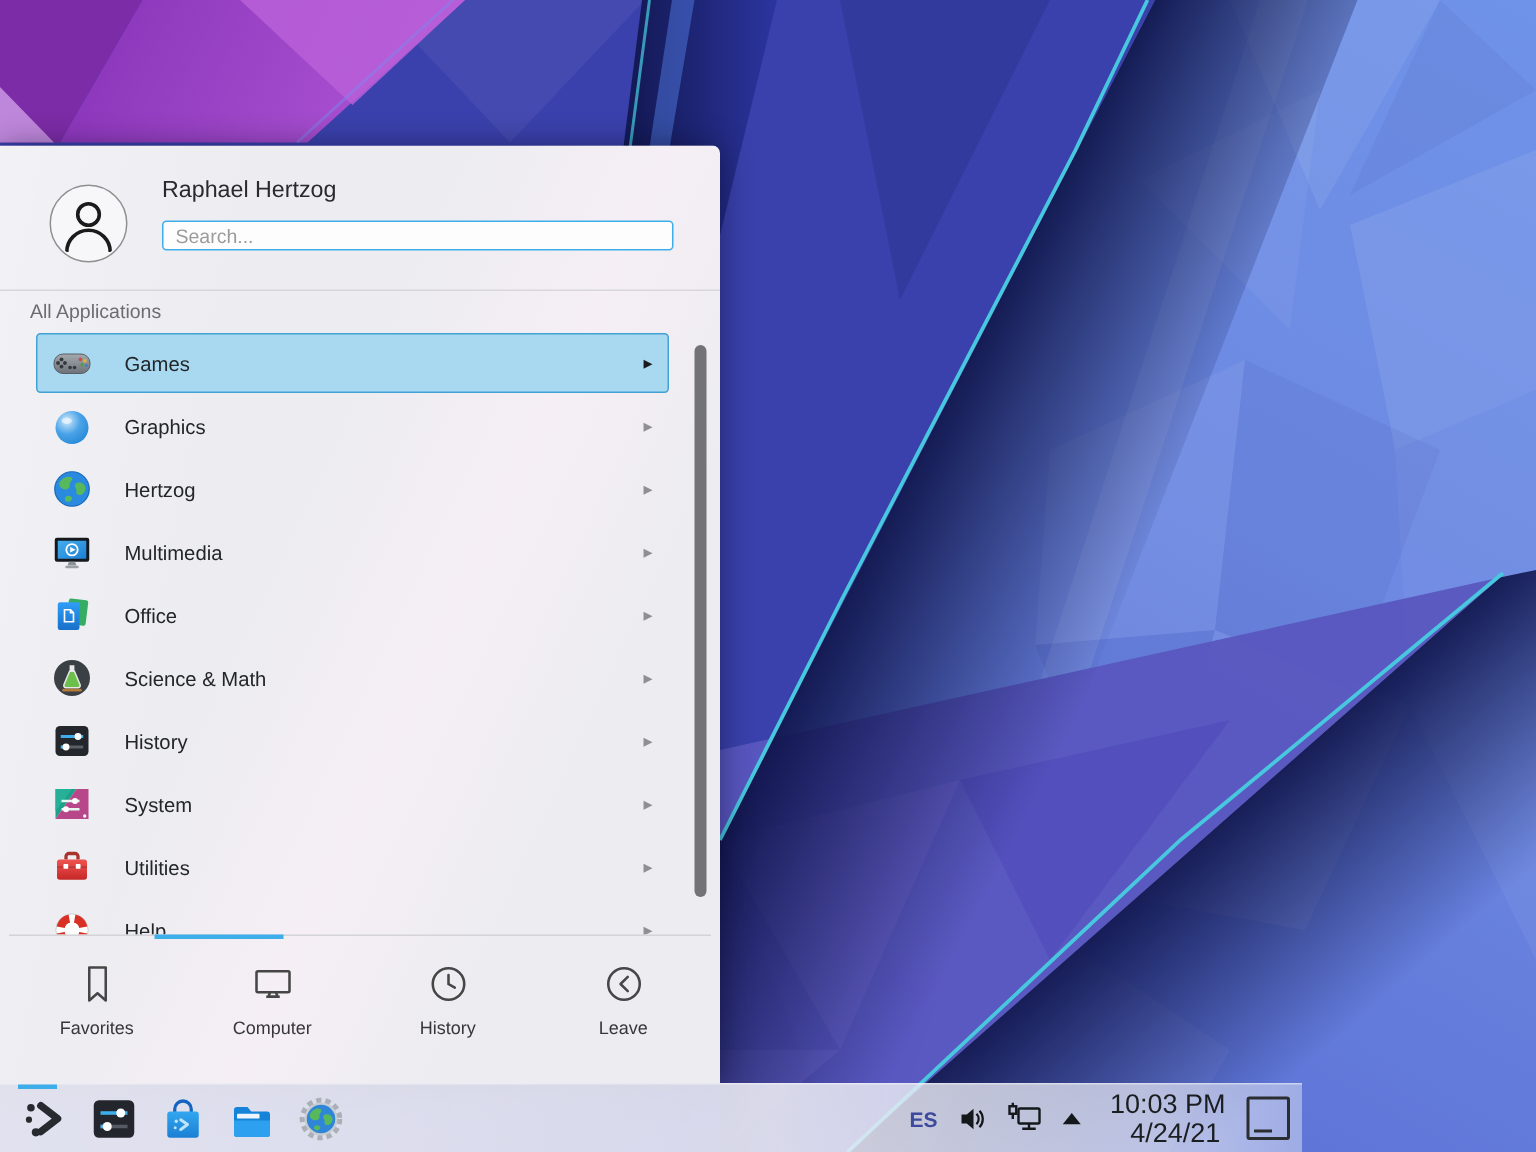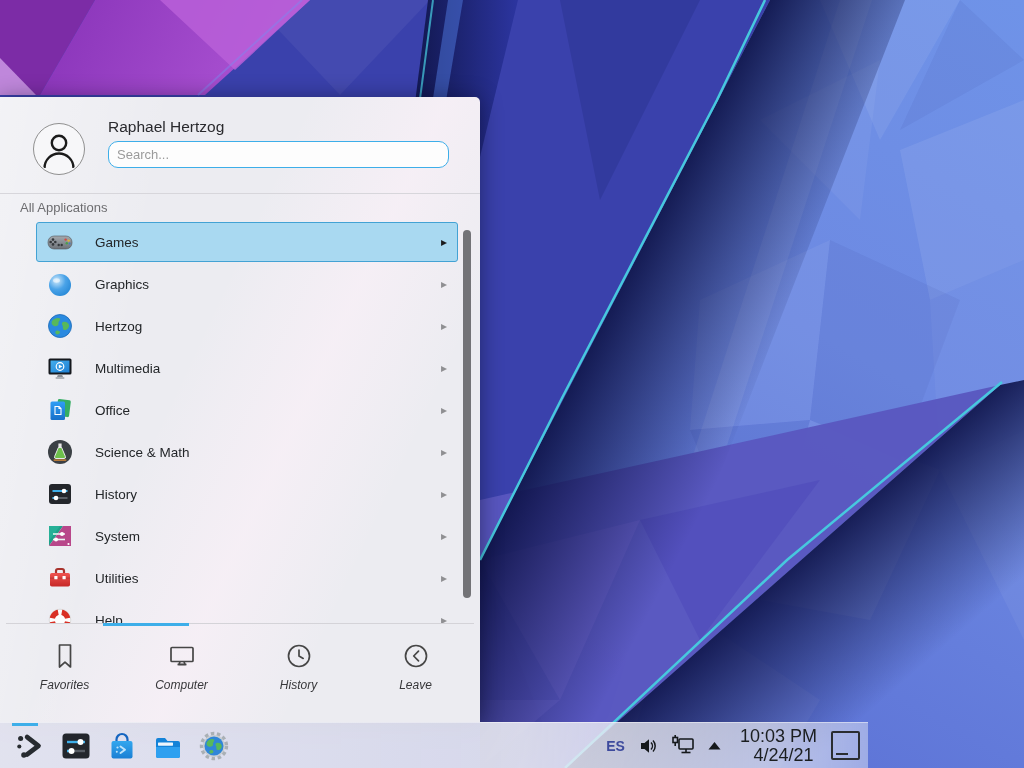--- a/index.html
+++ b/index.html
@@ -19,44 +19,44 @@
       #ececf1;
     border-radius:0 5px 0 0;
     box-shadow:0 2px 22px rgba(0,0,20,.45);
   }
   .avatar{
     position:absolute;left:33px;top:26px;width:50px;height:50px;border-radius:50%;
     border:1px solid #909090;background:#f7f7f9;display:flex;align-items:center;justify-content:center;
   }
   .user-name{position:absolute;left:108px;top:21px;font-size:15.5px;color:#2a2a2e;}
   .search{
-    position:absolute;left:108px;top:44px;width:341px;height:27px;box-sizing:border-box;
-    border:1px solid #3daee9;border-radius:10px;background:#fdfdfd;outline:none;
+    position:absolute;left:108px;top:50px;width:341px;height:20px;box-sizing:border-box;
+    border:1px solid #3daee9;border-radius:3px;background:#fdfdfd;outline:none;
     font-family:inherit;font-size:13px;color:#333;padding:0 8px;
   }
   .search::placeholder{color:#9b9b9b;}
   .hdr-divider{position:absolute;left:0;right:0;top:96px;height:1px;background:#d7d6db;}
   .section-label{position:absolute;left:20px;top:103px;font-size:13px;color:#6d6d70;}
 
-  .menu-list{position:absolute;left:36px;top:125px;width:422px;height:401px;overflow:hidden;text-align:right;}
+  .menu-list{position:absolute;left:24px;top:125px;width:422px;height:401px;overflow:hidden;text-align:right;}
   .menu-item{
     height:40px;margin-bottom:2px;display:flex;align-items:center;
     border:1px solid transparent;border-radius:3px;box-sizing:border-box;cursor:default;
   }
   .menu-item.selected{background:#a9d9f1;border-color:#43a2d4;}
   .mi-icon{width:28px;height:28px;margin-left:9px;flex:0 0 28px;display:flex;}
   .mi-label{margin-left:21px;font-size:13.5px;color:#232629;}
   .mi-arrow{margin-left:auto;margin-right:10px;font-size:12px;color:#8f8f92;}
   .menu-item.selected .mi-arrow{color:#1b1b1d;}
 
   .kscrollbar{position:absolute;left:463px;top:133px;width:8px;height:368px;border-radius:4px;background:#737377;}
 
   .tab-divider{position:absolute;left:6px;right:6px;top:526px;height:1px;background:#d4d3d8;}
   .tab-indicator{position:absolute;left:103px;top:526px;width:86px;height:3px;background:#3daee9;}
-  .tabbar{position:absolute;left:6px;right:6px;top:530px;bottom:0;display:flex;font-style:italic;}
+  .tabbar{position:absolute;left:6px;right:6px;top:530px;bottom:0;display:flex;}
   .ktab{flex:1;display:flex;flex-direction:column;align-items:center;cursor:default;}
   .ktab svg{margin-top:14px;}
   .ktab-label{margin-top:7px;font-size:12px;color:#37373a;}
 
   
   .taskbar{
     position:absolute;left:0;bottom:0;width:868px;height:46px;
     background:linear-gradient(90deg, rgba(238,238,244,.93) 0%, rgba(236,237,244,.88) 60%, rgba(228,230,242,.72) 88%, rgba(210,216,240,.55) 100%);
     border-top:1px solid rgba(255,255,255,.45);
     box-sizing:border-box;display:flex;align-items:center;

